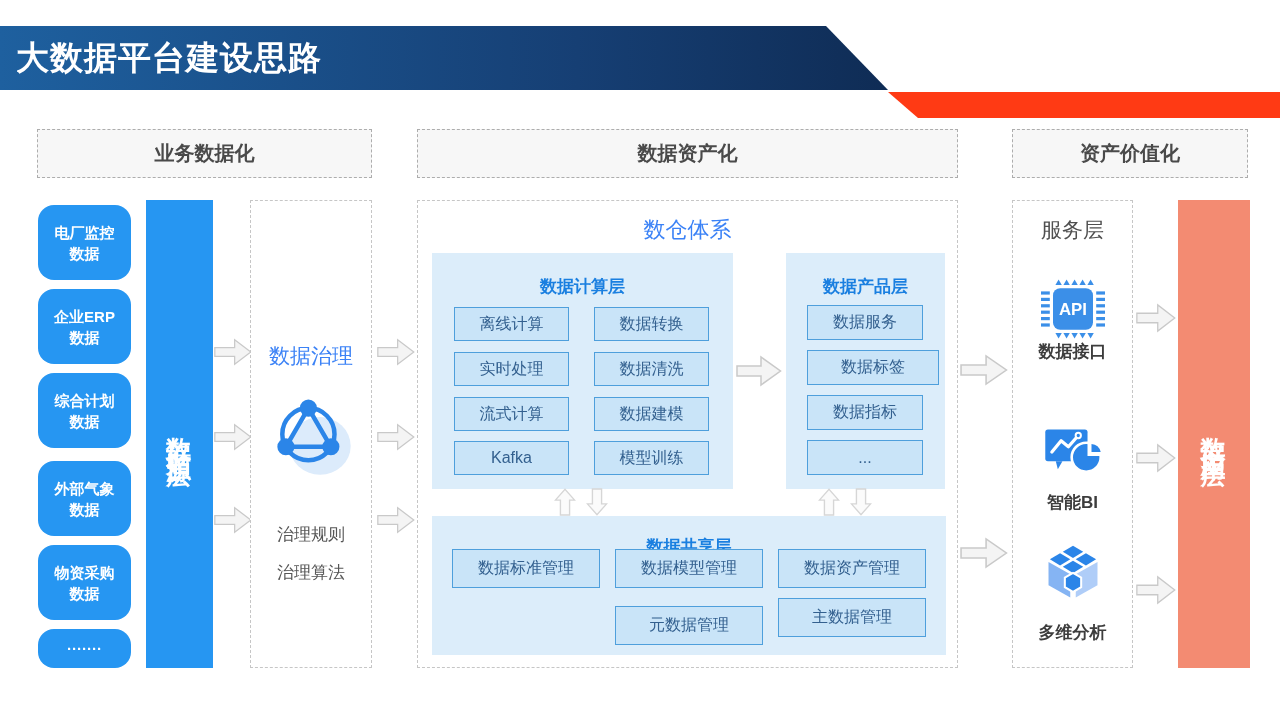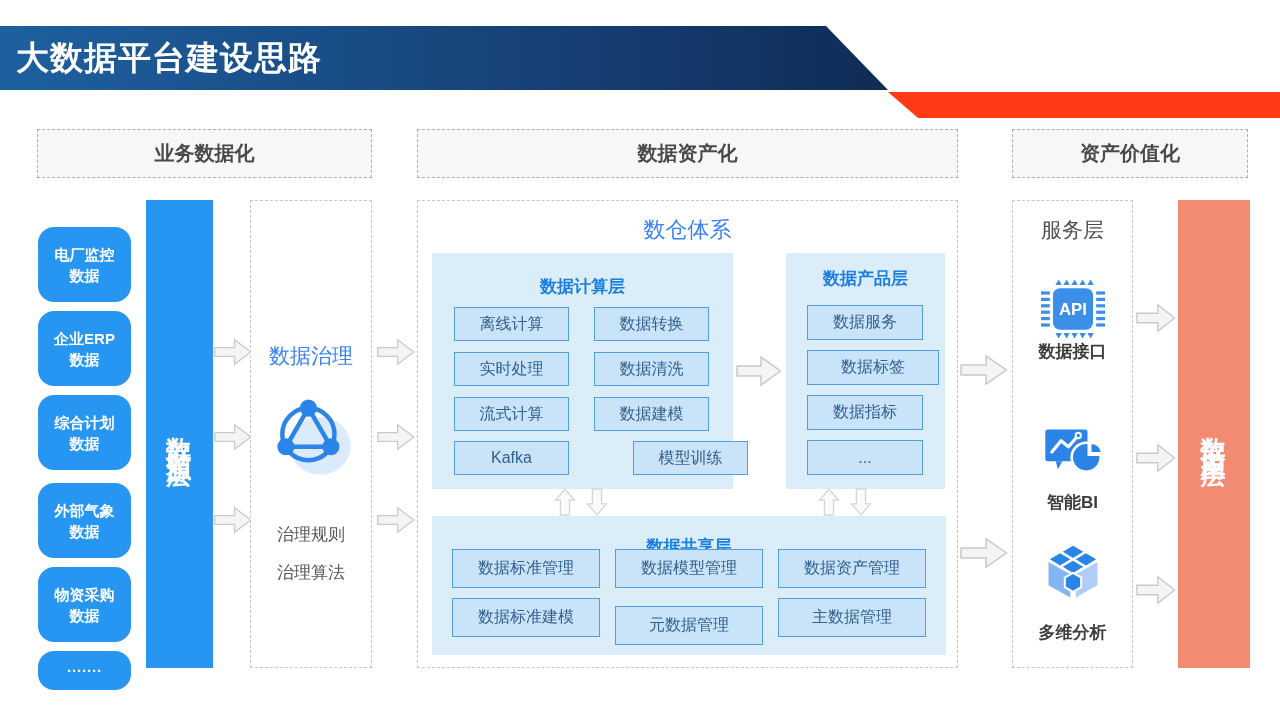--- a/index.html
+++ b/index.html
@@ -30,21 +30,21 @@
   .sec-head{
     top:129px;height:49px;background:#F7F7F7;border:1px dashed #ADADAD;
     display:flex;align-items:center;justify-content:center;
     font-size:20px;font-weight:bold;color:#4A4A4A;box-sizing:border-box;
   }
 
   
   .src-box{
     left:38px;width:93px;background:#2696F2;border-radius:16px;
     display:flex;align-items:center;justify-content:center;
-    color:#fff;font-size:15px;font-weight:bold;text-align:center;margin-top:22px;
+    color:#fff;font-size:15px;font-weight:bold;text-align:center;
   }
   .src-box span{white-space:pre-line;line-height:1.4;}
 
   
   .vbar{
     top:200px;height:468px;display:flex;align-items:center;justify-content:center;
   }
   .vbar .vtxt{
     writing-mode:vertical-rl;text-orientation:upright;
     color:#fff;font-size:25px;font-weight:bold;letter-spacing:7px;
@@ -177,31 +177,31 @@
 
   <div class="panel" style="left:14px;top:52px;width:301px;height:236px;">
     <div class="panel-title" style="top:10px;">数据计算层</div>
     <div class="cell" style="left:22px;top:54px;width:115px;height:34px;">离线计算</div>
     <div class="cell" style="left:162px;top:54px;width:115px;height:34px;">数据转换</div>
     <div class="cell" style="left:22px;top:99px;width:115px;height:34px;">实时处理</div>
     <div class="cell" style="left:162px;top:99px;width:115px;height:34px;">数据清洗</div>
     <div class="cell" style="left:22px;top:144px;width:115px;height:34px;">流式计算</div>
     <div class="cell" style="left:162px;top:144px;width:115px;height:34px;">数据建模</div>
     <div class="cell" style="left:22px;top:188px;width:115px;height:34px;">Kafka</div>
-    <div class="cell" style="left:162px;top:188px;width:115px;height:34px;margin-left:39px;">模型训练</div>
+    <div class="cell" style="left:162px;top:188px;width:115px;height:34px;">模型训练</div>
   </div>
 
   <div class="ar" style="left:318px;top:154px;width:46px;height:32px;">
       <svg viewBox="0 0 46 32" preserveAspectRatio="none">
         <path d="M1 11 H25 V2 L44.5 16 L25 30 V21 H1 Z" fill="#F4F4F4" stroke="#C9C9C9" stroke-width="1.5"></path>
       </svg>
     </div>
 
   <div class="panel" style="left:368px;top:52px;width:159px;height:236px;">
-    <div class="panel-title" style="top:2px;">数据产品层</div>
+    <div class="panel-title" style="top:10px;">数据产品层</div>
     <div class="cell" style="left:21px;top:52px;width:116px;height:35px;">数据服务</div>
     <div class="cell" style="left:21px;top:97px;width:132px;height:35px;">数据标签</div>
     <div class="cell" style="left:21px;top:142px;width:116px;height:35px;">数据指标</div>
     <div class="cell" style="left:21px;top:187px;width:116px;height:35px;">...</div>
   </div>
 
   <div class="au" style="left:136px;top:287px;width:22px;height:28px;">
       <svg viewBox="0 0 24 30" preserveAspectRatio="none">
         <path d="M7 29 V13 H1.5 L12 1.5 L22.5 13 H17 V29 Z" fill="#FBFBFB" stroke="#D6D6D6" stroke-width="1.5"></path>
       </svg>
@@ -220,21 +220,20 @@
       <svg viewBox="0 0 24 30" preserveAspectRatio="none">
         <path d="M7 1 V17 H1.5 L12 28.5 L22.5 17 H17 V1 Z" fill="#FBFBFB" stroke="#D6D6D6" stroke-width="1.5"></path>
       </svg>
     </div>
 
   <div class="panel" style="left:14px;top:315px;width:514px;height:139px;">
     <div class="panel-title" style="top:7px;">数据共享层</div>
     <div class="cell" style="left:20px;top:33px;width:148px;height:39px;font-family:Liberation Mono, monospace;">数据标准管理</div>
     <div class="cell" style="left:183px;top:33px;width:148px;height:39px;">数据模型管理</div>
     <div class="cell" style="left:346px;top:33px;width:148px;height:39px;">数据资产管理</div>
-    <div class="cell" style="left:20px;top:82px;width:148px;height:39px;">数据标准建模</div>
     <div class="cell" style="left:183px;top:90px;width:148px;height:39px;">元数据管理</div>
     <div class="cell" style="left:346px;top:82px;width:148px;height:39px;">主数据管理</div>
   </div>
 </div>
 
 <div class="ar" style="left:960px;top:354px;width:48px;height:32px;">
     <svg viewBox="0 0 46 32" preserveAspectRatio="none">
       <path d="M1 11 H25 V2 L44.5 16 L25 30 V21 H1 Z" fill="#F4F4F4" stroke="#C9C9C9" stroke-width="1.5"></path>
     </svg>
   </div>

